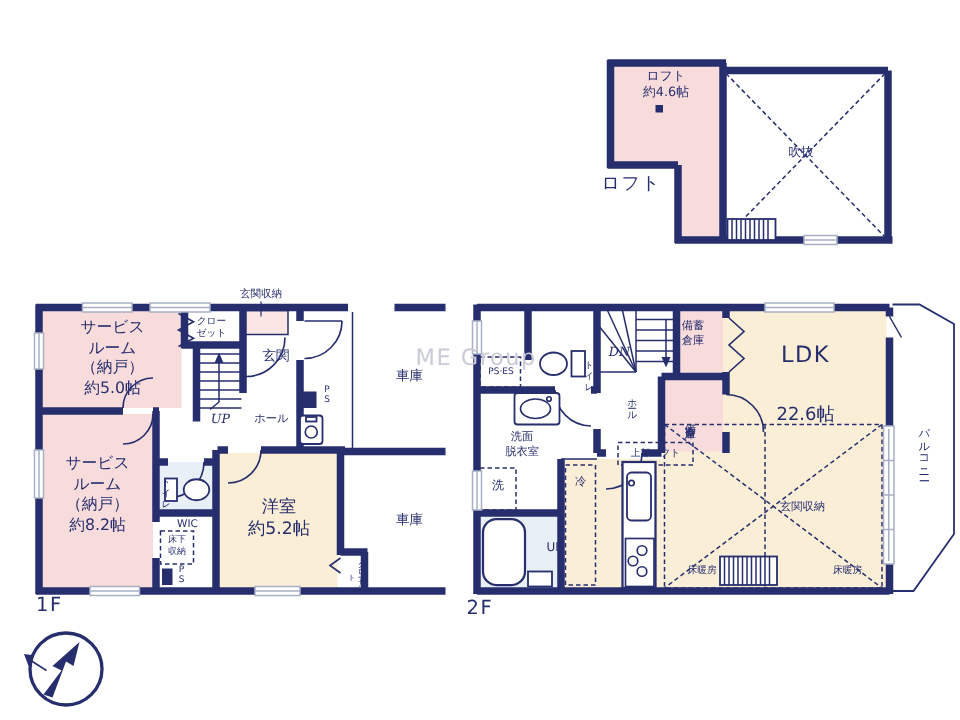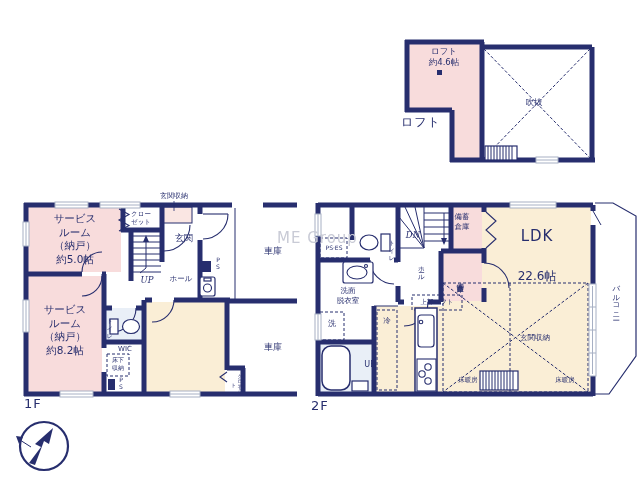--- a/index.html
+++ b/index.html
@@ -286,20 +286,22 @@
   <div class="label" style="left:30px;top:303px;width:70px;font-size:10.5px;">サービス
 ルーム
 （納戸）
 約8.2帖</div>
   <div class="label v" style="left:106px;top:311px;height:28px;font-size:6px;">トイレ</div>
   <div class="label" style="left:110px;top:345px;width:30px;font-size:7px;">WIC</div>
   <div class="label" style="left:107px;top:356px;width:22px;font-size:6px;line-height:1.4;">床下
 収納</div>
   <div class="label" style="left:116px;top:377px;width:10px;font-size:6px;line-height:1.1;">P
 S</div>
+  <div class="label" style="left:150px;top:330px;width:72px;font-size:11.5px;">洋室
+約5.2帖</div>
   <div class="label v" style="left:229px;top:369px;height:25px;width:14px;font-size:5px;letter-spacing:0;">クローゼット</div>
   <div class="label" style="left:253px;top:246px;width:40px;font-size:9px;">車庫</div>
   <div class="label" style="left:253px;top:342px;width:40px;font-size:9px;">車庫</div>
   <div class="label fl" style="left:24px;top:396px;">1F</div>
 
   <div class="label it" style="left:400px;top:230px;width:26px;font-size:8.5px;">DN</div>
   <div class="label v" style="left:417px;top:253px;height:32px;font-size:6.5px;">ホール</div>
   <div class="label v" style="left:388px;top:233px;height:28px;font-size:6px;">トイレ</div>
   <div class="label" style="left:320px;top:244px;width:28px;font-size:6px;">PS·ES</div>
   <div class="label" style="left:326px;top:286px;width:44px;font-size:7.5px;">洗面

